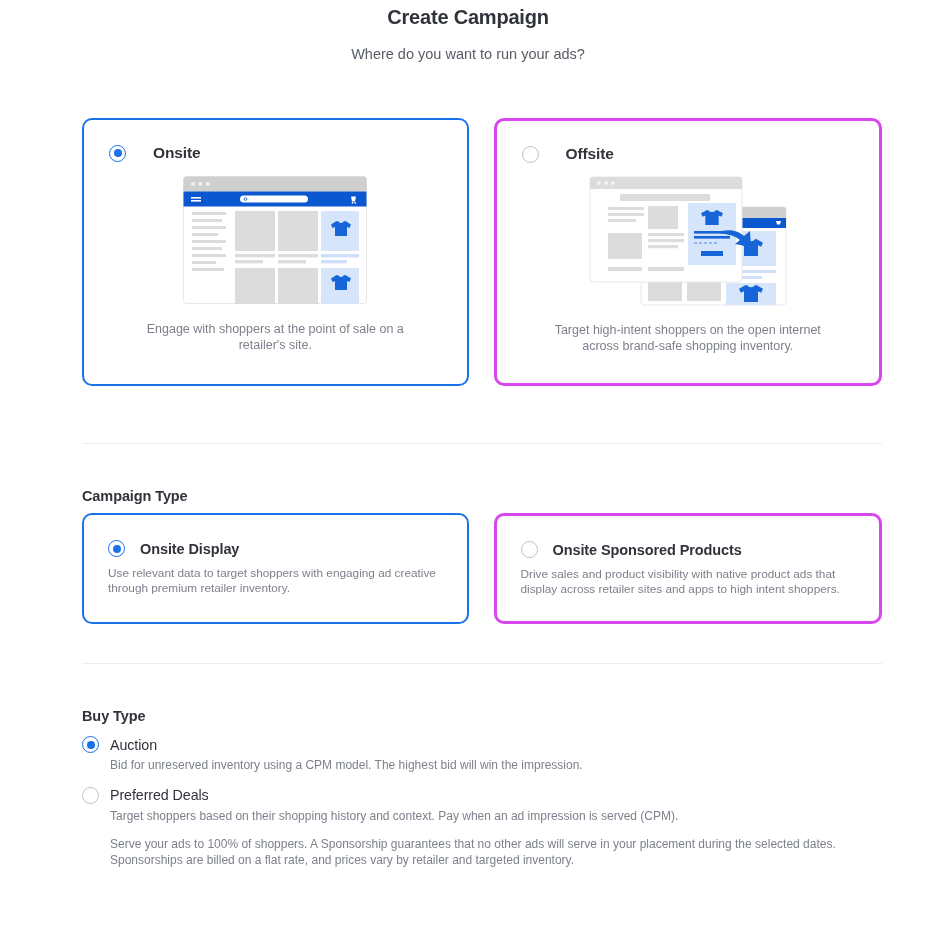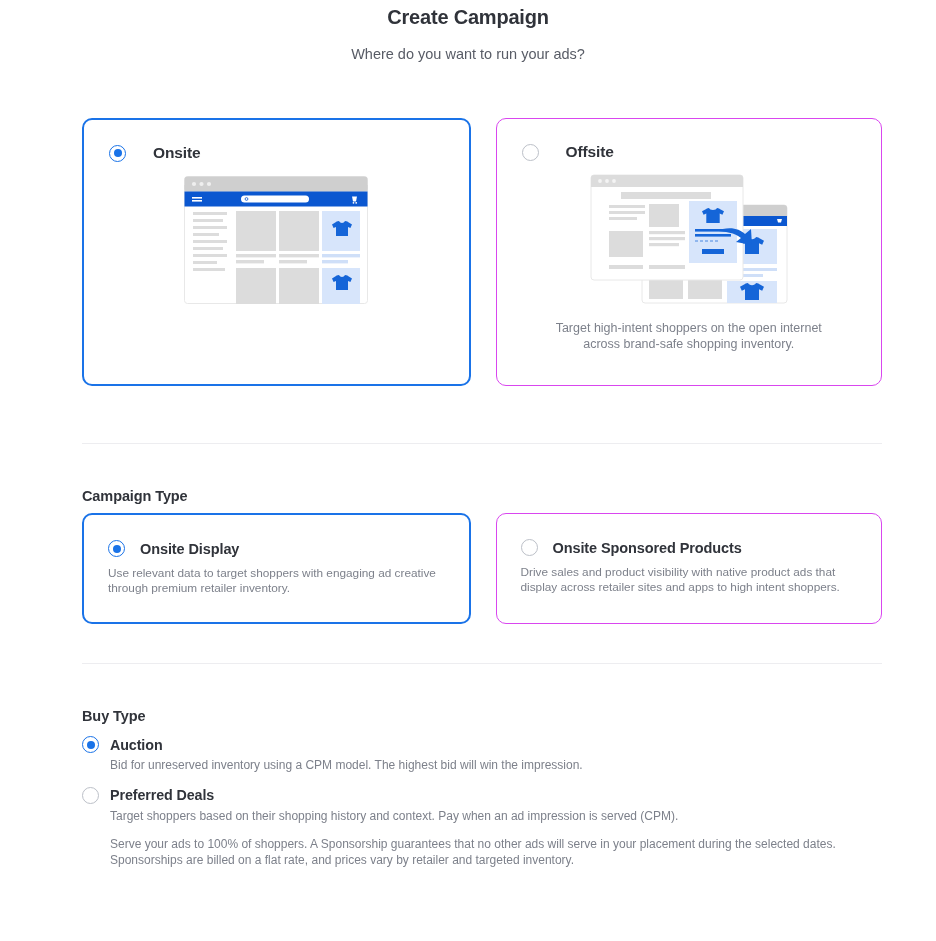--- a/index.html
+++ b/index.html
@@ -33,21 +33,21 @@
   .grid {
     position: absolute;
     left: 82px;
     width: 800px;
     display: flex;
     gap: 25px;
   }
   .card {
     flex: 1 1 0;
     background: #ffffff;
-    border: 1px solid #d946ef;
+    border: 3px solid #d946ef;
     border-radius: 10px;
     position: relative;
   }
   .card.selected { border: 2px solid #1a73e8; }
 
   
   .radio {
     width: 17px; height: 17px;
     border-radius: 50%;
     border: 1.6px solid #bcc0c8;
@@ -138,21 +138,21 @@
     color: #7d818b;
     padding: 9px 24px 0 24px;
   }
 
   
   #buy-type-list { position: absolute; left: 82px; top: 736px; width: 800px; }
   .bt-item { margin-bottom: 13px; }
   .bt-head { display: flex; align-items: center; gap: 11px; }
   .bt-label {
     font-size: 14.3px;
-    font-weight: bold;
+    font-weight: normal;
     color: #30333a;
     letter-spacing: -0.1px;
   }
   .bt-desc {
     font-size: 12px;
     line-height: 15.5px;
     color: #7d818b;
     padding-left: 28px;
     margin-top: 5px;
   }
@@ -214,20 +214,21 @@
           <rect x="138" y="78" width="38" height="3.4" fill="#cfdff8"></rect>
           <rect x="138" y="84" width="26" height="3.4" fill="#cfdff8"></rect>
           <rect x="52" y="92" width="40" height="36" fill="#dcdcdc"></rect>
           <rect x="95" y="92" width="40" height="36" fill="#dcdcdc"></rect>
           <rect x="138" y="92" width="38" height="36" fill="#d7e5fb"></rect>
           <g transform="translate(148,99)" fill="#1565d8">
             <path d="M7 0C5 0 4 1 4 1L0 3.5l1.6 3.6L4 6v9h12V6l2.4 1.1L20 3.5 16 1s-1-1-3-1c-.6 1.3-1.8 2-3 2s-2.4-.7-3-2z"></path>
           </g>
         </svg>
       </div>
+      <div class="chan-desc">Engage with shoppers at the point of sale on a retailer's site.</div>
     </div>
 
     <div class="card">
       <div class="chan-head">
         <span class="radio"></span>
         <span class="chan-label">Offsite</span>
       </div>
       <div class="illus-wrap">
         <svg width="204" height="132" viewBox="0 0 204 132">
 

